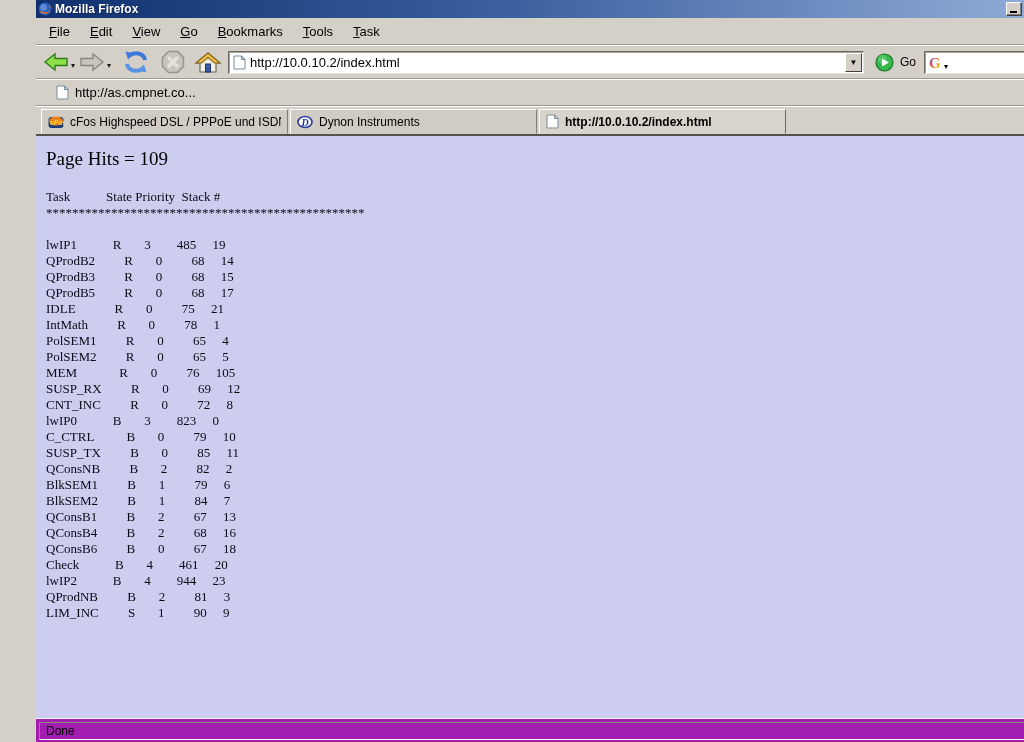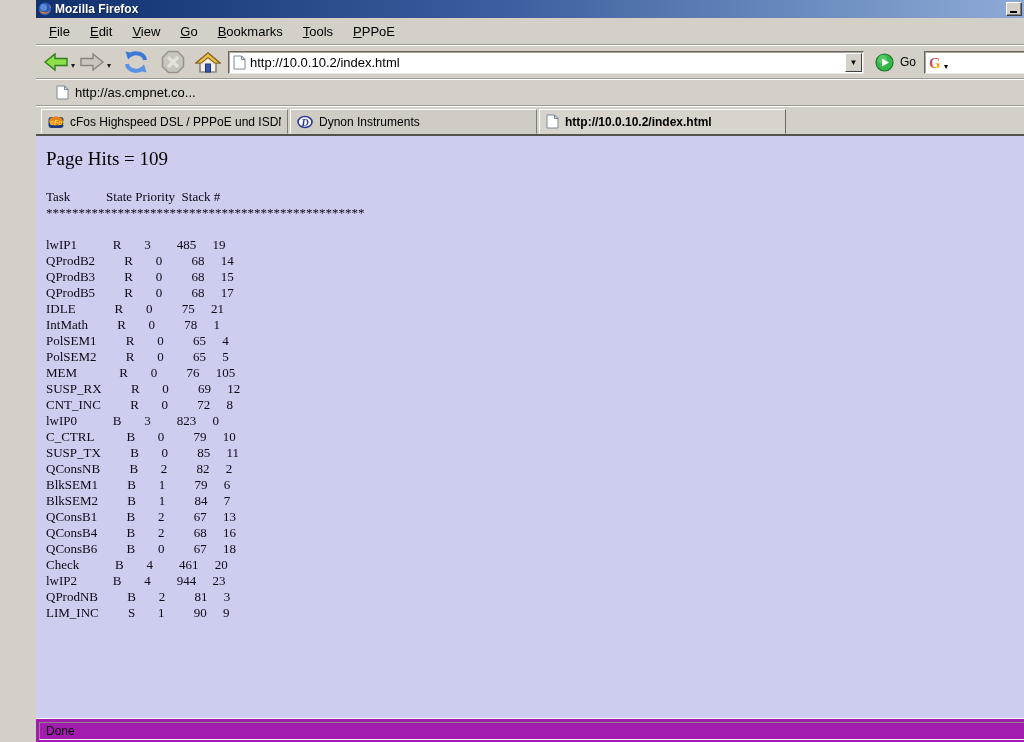--- a/index.html
+++ b/index.html
@@ -120,21 +120,21 @@
     </div>
   </div>
 
   <div class="menubar">
     <span class="menu-item">File</span>
     <span class="menu-item">Edit</span>
     <span class="menu-item">View</span>
     <span class="menu-item">Go</span>
     <span class="menu-item">Bookmarks</span>
     <span class="menu-item">Tools</span>
-    <span class="menu-item">PPPoE</span>
+    <span class="menu-item">Task</span>
     <div class="throbber"></div>
   </div>
 
   <div class="navbar">
     <span class="nav-btn">
       <svg width="26" height="22" viewBox="0 0 26 22">
         <path d="M2 11 L12 3 L12 7.5 L24 7.5 L24 14.5 L12 14.5 L12 19 Z" fill="#8ee04a" stroke="#2f7d1f" stroke-width="1.4"></path>
       </svg>
     </span>
     <span class="dd-arrow">▾</span>

